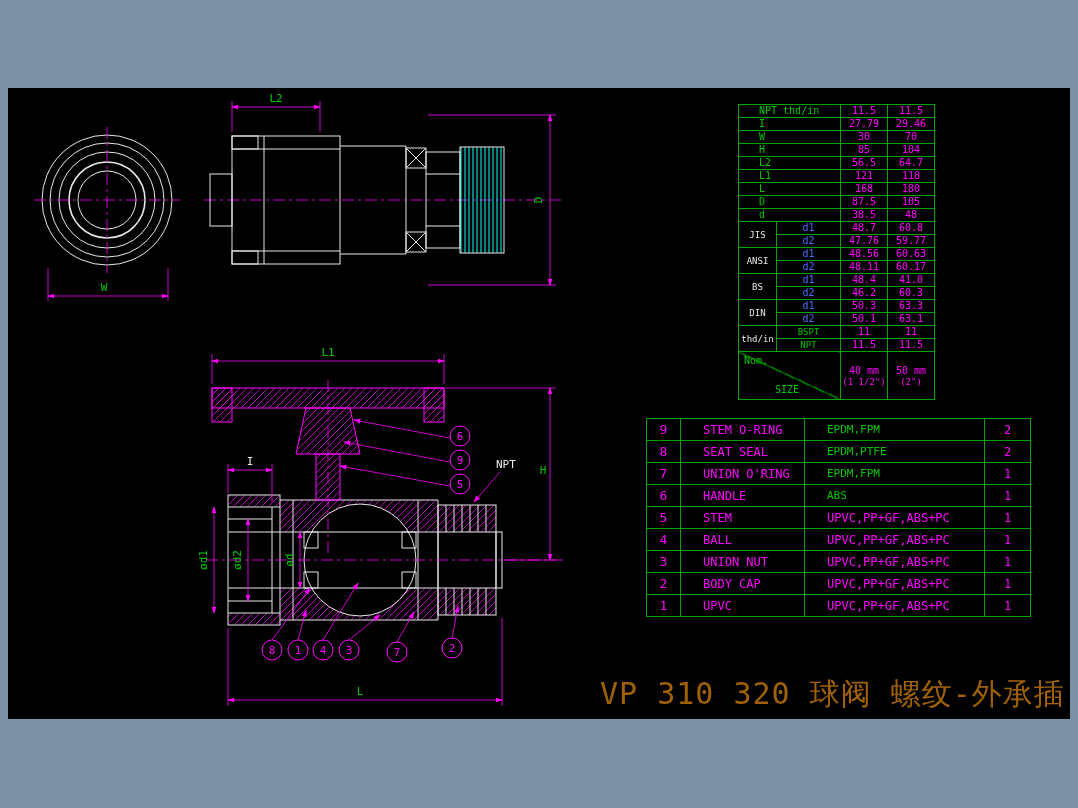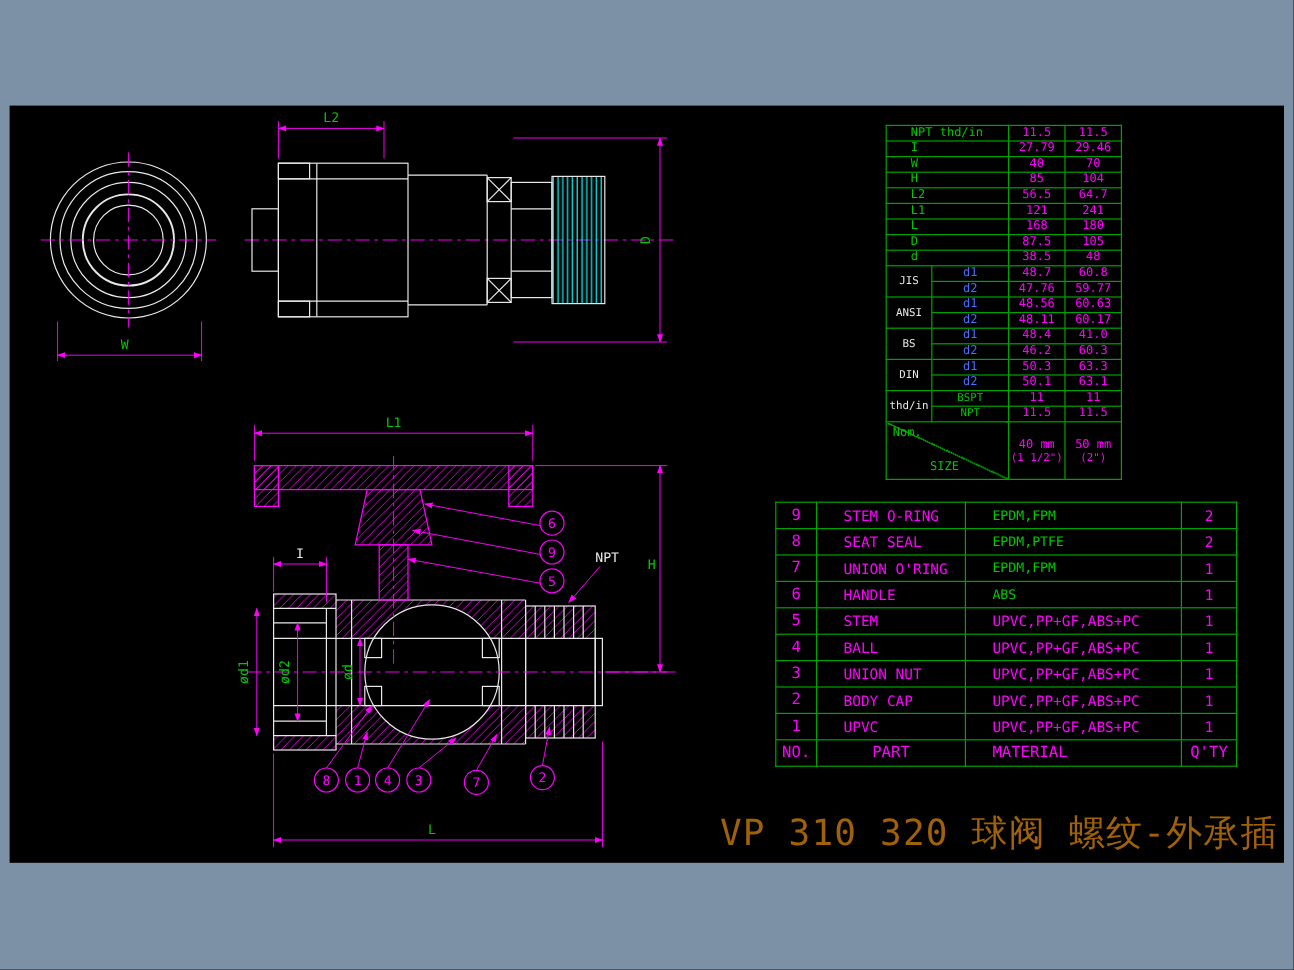--- a/index.html
+++ b/index.html
@@ -254,37 +254,37 @@
           <td class="val">11.5</td>
           <td class="val">11.5</td>
         </tr>
     <tr>
           <td colspan="2" class="lb">I</td>
           <td class="val">27.79</td>
           <td class="val">29.46</td>
         </tr>
     <tr>
           <td colspan="2" class="lb">W</td>
-          <td class="val">40</td>
+          <td class="val">30</td>
           <td class="val">70</td>
         </tr>
     <tr>
           <td colspan="2" class="lb">H</td>
           <td class="val">85</td>
           <td class="val">104</td>
         </tr>
     <tr>
           <td colspan="2" class="lb">L2</td>
           <td class="val">56.5</td>
           <td class="val">64.7</td>
         </tr>
     <tr>
           <td colspan="2" class="lb">L1</td>
           <td class="val">121</td>
-          <td class="val">241</td>
+          <td class="val">118</td>
         </tr>
     <tr>
           <td colspan="2" class="lb">L</td>
           <td class="val">168</td>
           <td class="val">180</td>
         </tr>
     <tr>
           <td colspan="2" class="lb">D</td>
           <td class="val">87.5</td>
           <td class="val">105</td>
@@ -421,23 +421,17 @@
           <td>BODY CAP</td>
           <td>UPVC,PP+GF,ABS+PC</td>
           <td class="qty">1</td>
         </tr>
     <tr>
           <td class="no">1</td>
           <td>UPVC</td>
           <td>UPVC,PP+GF,ABS+PC</td>
           <td class="qty">1</td>
         </tr>
-    <tr class="foot">
-          <td class="no">NO.</td>
-          <td class="pc">PART</td>
-          <td>MATERIAL</td>
-          <td class="qty">Q'TY</td>
-        </tr>
   </tbody>
     </table>
 
   <div class="title">VP 310 320 球阀 螺纹-外承插</div>
 </div>
 
 </body></html>

